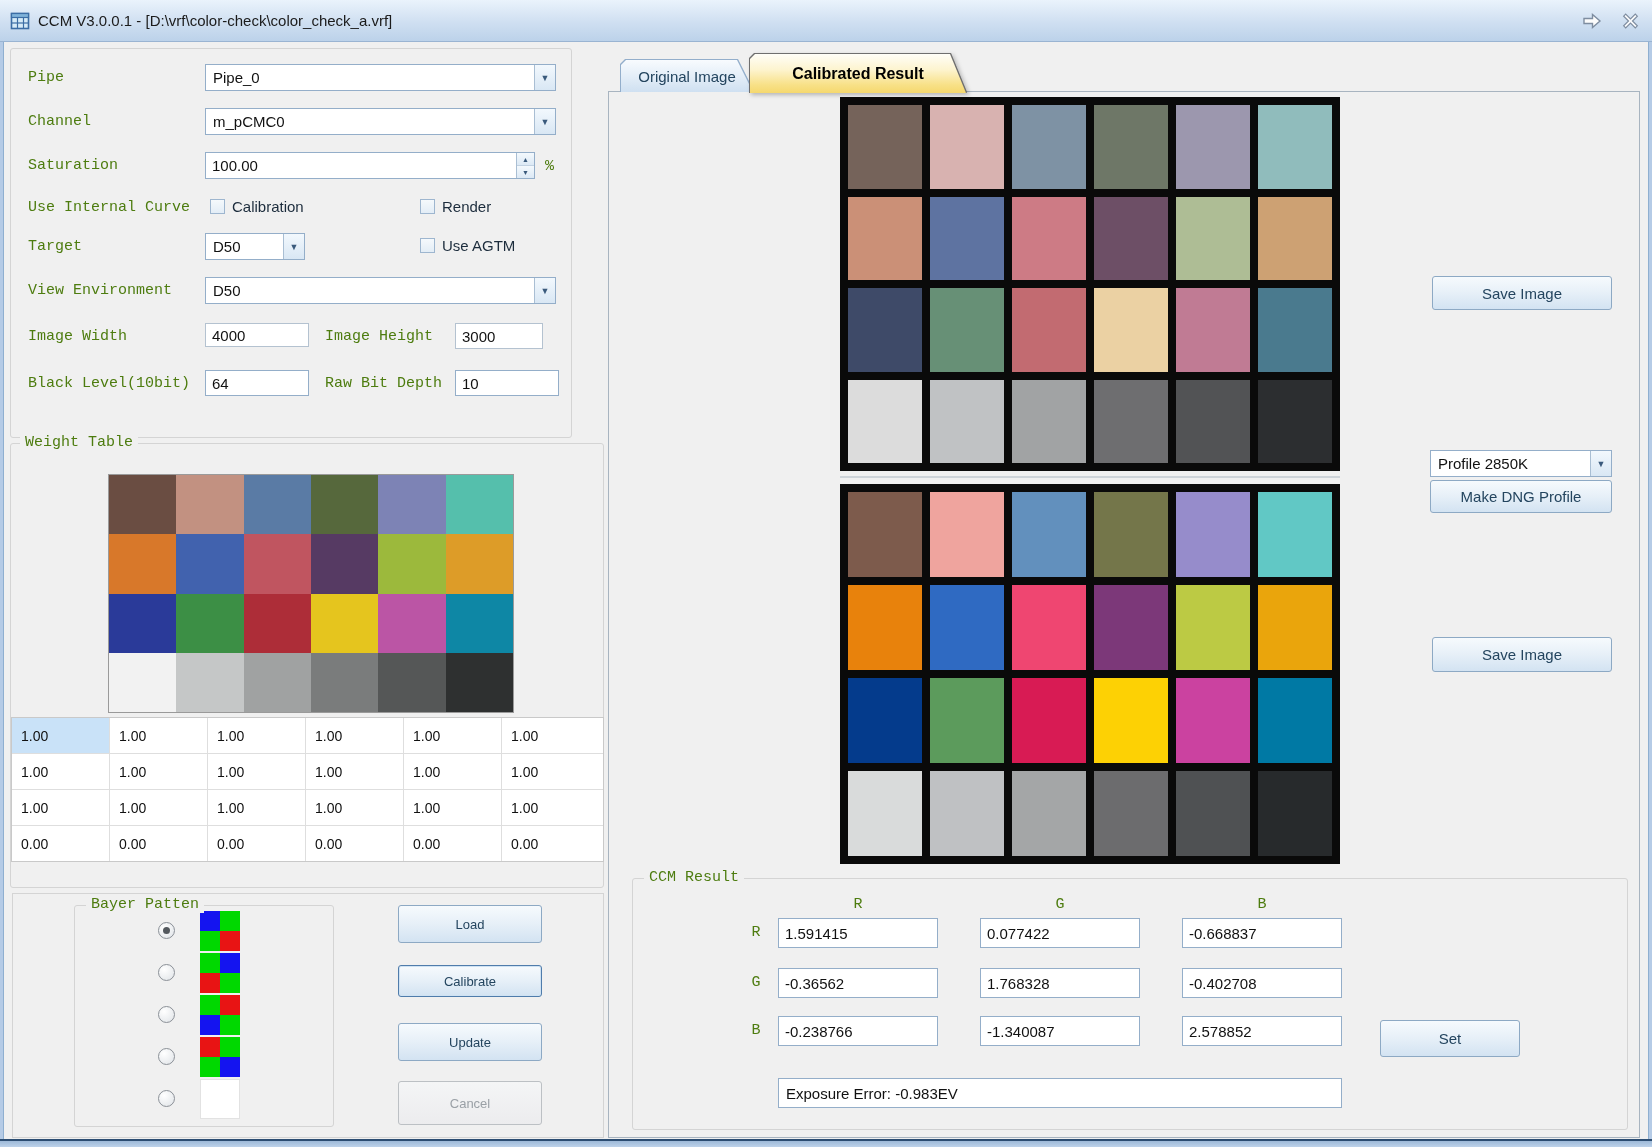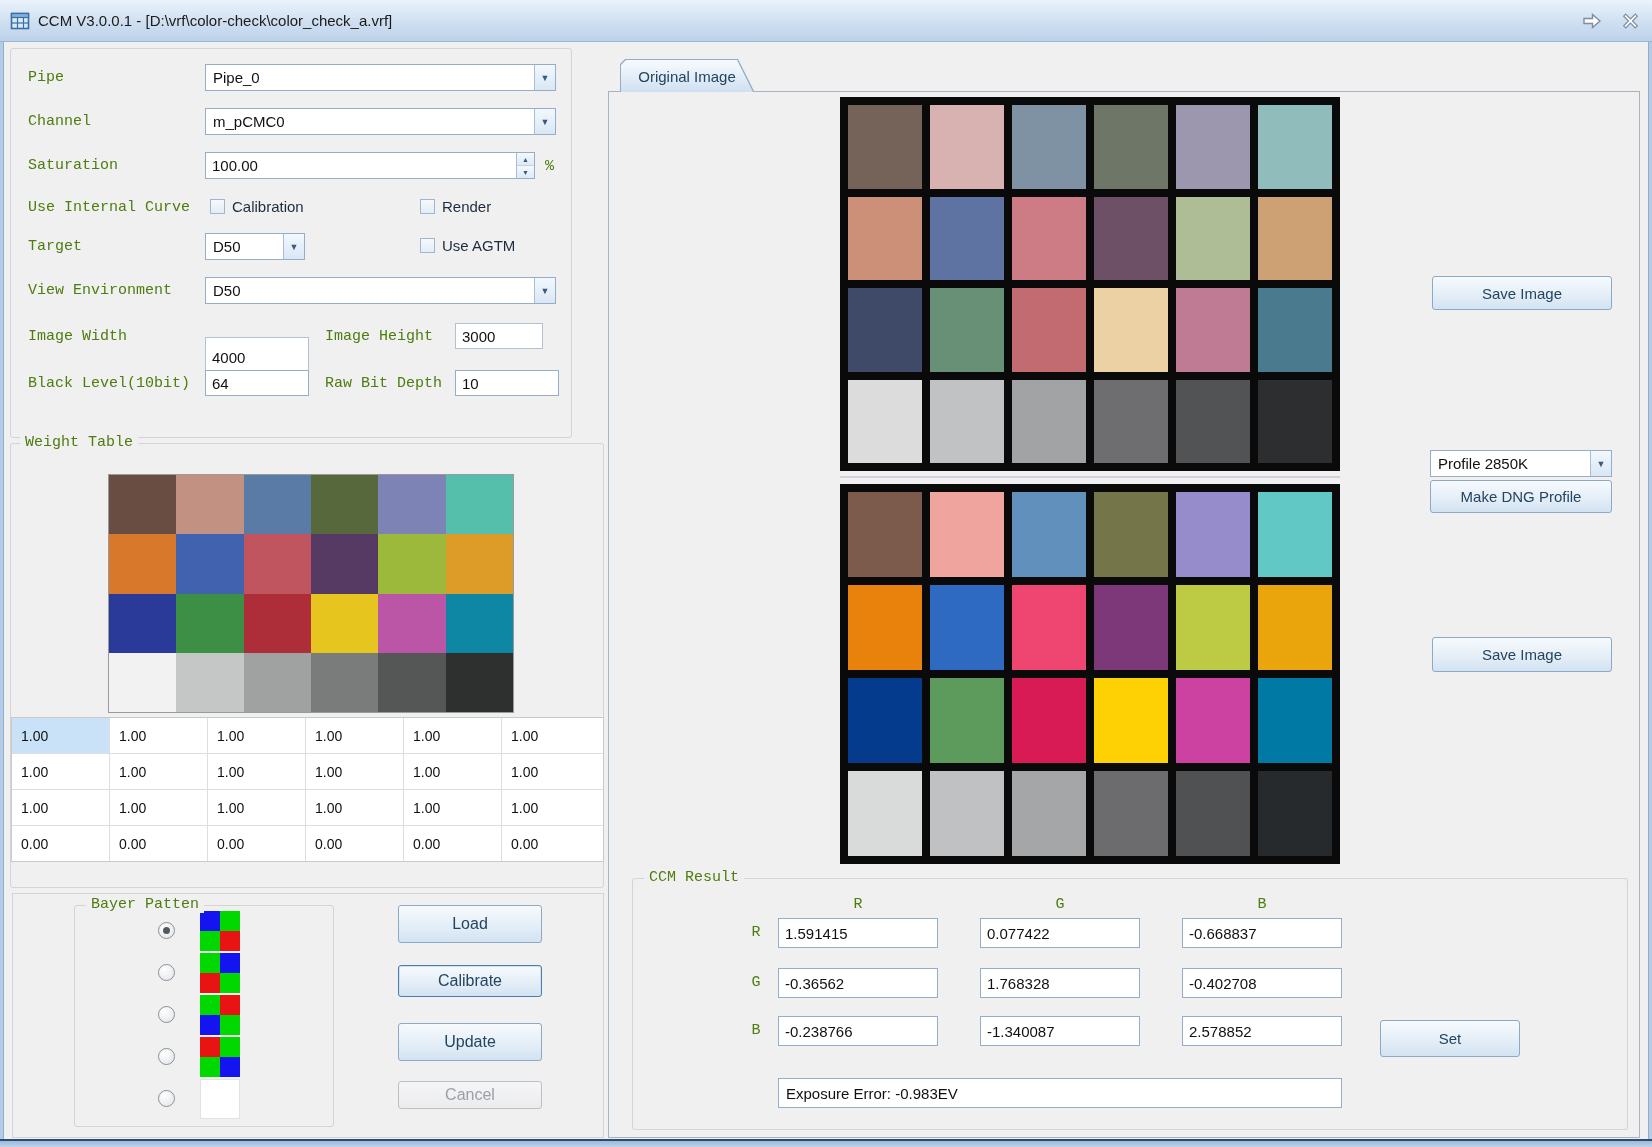--- a/index.html
+++ b/index.html
@@ -32,21 +32,21 @@
   .spin .sb{flex:1;background:linear-gradient(#f4f9fd,#dcE9f5);display:flex;align-items:center;justify-content:center;
     font-size:7px;color:#3a5a7c;border-bottom:1px solid #c2d2e2;}
   .spin .sb:last-child{border-bottom:none;}
   .checkbox{position:absolute;display:flex;align-items:center;gap:7px;}
   .cbx{width:15px;height:15px;border:1px solid #9eb6cf;background:linear-gradient(#f5f9fc,#e3edf6);}
   .checkbox .ctext{font-size:15px;color:#1c2c3c;}
 
   .btn{position:absolute;border:1px solid #8da9c4;border-radius:3px;
     background:linear-gradient(#f6fafd,#e7f0f8 48%,#d3e3f2);
     display:flex;align-items:center;justify-content:center;
-    font-size:16px;color:#24455f;cursor:default;}
+    font-size:13px;color:#24455f;cursor:default;}
   .btn.focusring{border-color:#4f7cab;box-shadow:inset 0 0 0 1px #cfe2f3;}
   .btn.disabled{background:linear-gradient(#f4f5f6,#ececee);border-color:#bcc0c4;color:#9aa0a6;}
 
   
   .thumb{position:absolute;border:1px solid #9a9a9a;display:grid;
     grid-template-columns:repeat(6,1fr);grid-template-rows:repeat(4,1fr);}
   .thumb .cell{width:100%;height:100%;}
   .wtable{position:absolute;border:1px solid #c9c9c9;background:#fff;}
   .wrow{display:flex;border-bottom:1px solid #dedede;}
   .wrow:last-child{border-bottom:none;}
@@ -158,21 +158,21 @@
     <span class="ctext val">Use AGTM</span>
   </div>
 
   <span class="lbl" style="position:absolute;left:28px;top:282px;">View Environment</span>
   <div class="combo" style="left:205px;top:277px;width:351px;height:27px;">
     <span class="cval val">D50</span>
     <span class="carr">▼</span>
   </div>
 
   <span class="lbl" style="position:absolute;left:28px;top:328px;">Image Width</span>
-  <div class="field" style="left:205px;top:337px;width:104px;height:40px;border-color:#b4c2d0;">
+  <div class="field" style="left:205px;top:323px;width:104px;height:24px;border-color:#b4c2d0;">
     <input value="4000" style="">
   </div>
   <span class="lbl" style="position:absolute;left:325px;top:328px;">Image Height</span>
   <div class="field" style="left:455px;top:323px;width:88px;height:26px;border-color:#b4c2d0;">
     <input value="3000" style="">
   </div>
 
   <span class="lbl" style="position:absolute;left:28px;top:375px;">Black Level(10bit)</span>
   <div class="field" style="left:205px;top:370px;width:104px;height:26px;">
     <input value="64" style="">
@@ -283,26 +283,29 @@
   <div class="pattern" style="left:200px;top:1079px;border:1px solid #e2e2e2;">
       <div class="cell" style="background: rgb(255, 255, 255);"></div>
       <div class="cell" style="background: rgb(255, 255, 255);"></div>
       <div class="cell" style="background: rgb(255, 255, 255);"></div>
       <div class="cell" style="background: rgb(255, 255, 255);"></div>
     </div>
 
   <div class="btn" style="left:398px;top:905px;width:144px;height:38px;">Load</div>
   <div class="btn focusring" style="left:398px;top:965px;width:144px;height:32px;">Calibrate</div>
   <div class="btn" style="left:398px;top:1023px;width:144px;height:38px;">Update</div>
-  <div class="btn disabled" style="left:398px;top:1081px;width:144px;height:28px;">Cancel</div>
+  <div class="btn disabled" style="left:398px;top:1081px;width:144px;height:44px;">Cancel</div>
 
   <div class="panel" style="left:608px;top:91px;width:1032px;height:1047px;"></div>
 
   <div class="tabwrap" style="left:621px;top:60px;width:132px;height:32px;">
     <div class="tab">Original Image</div>
+  </div>
+  <div class="tabwrap active" style="left:750px;top:54px;width:216px;height:39px;">
+    <div class="tab active">Calibrated Result</div>
   </div>
 
   <div class="cgrid" style="left:840px;top:97px;width:500px;height:374px;">
       <div class="cell" style="background: rgb(117, 99, 90);"></div>
       <div class="cell" style="background: rgb(216, 178, 176);"></div>
       <div class="cell" style="background: rgb(126, 146, 164);"></div>
       <div class="cell" style="background: rgb(110, 119, 103);"></div>
       <div class="cell" style="background: rgb(156, 151, 174);"></div>
       <div class="cell" style="background: rgb(144, 188, 188);"></div>
       <div class="cell" style="background: rgb(203, 144, 119);"></div>

